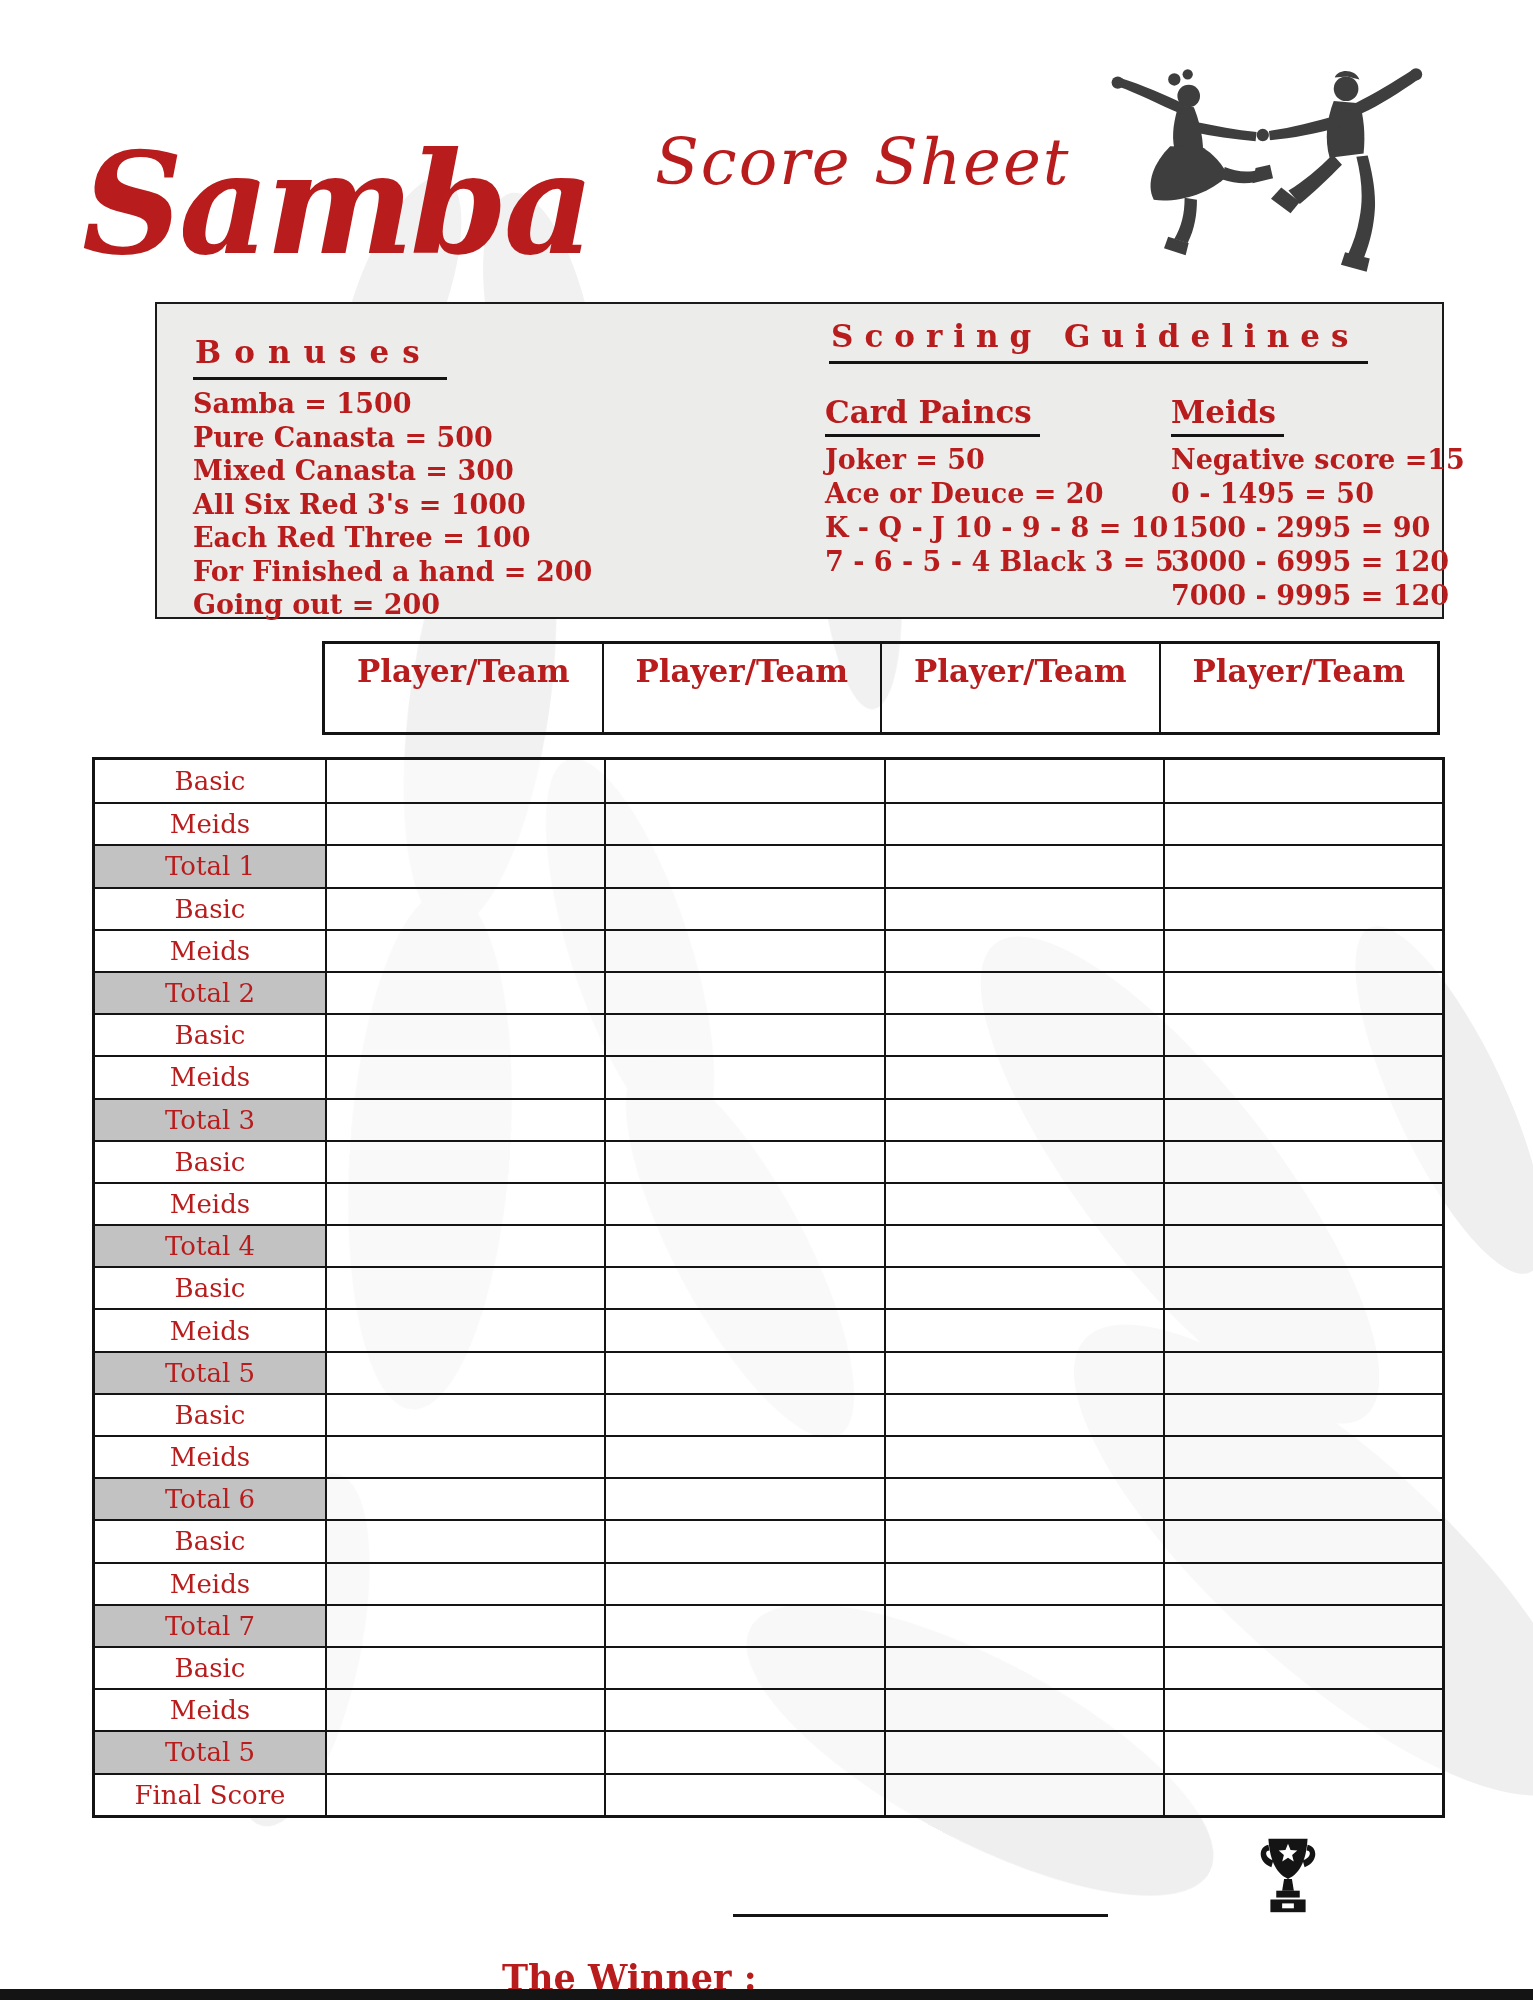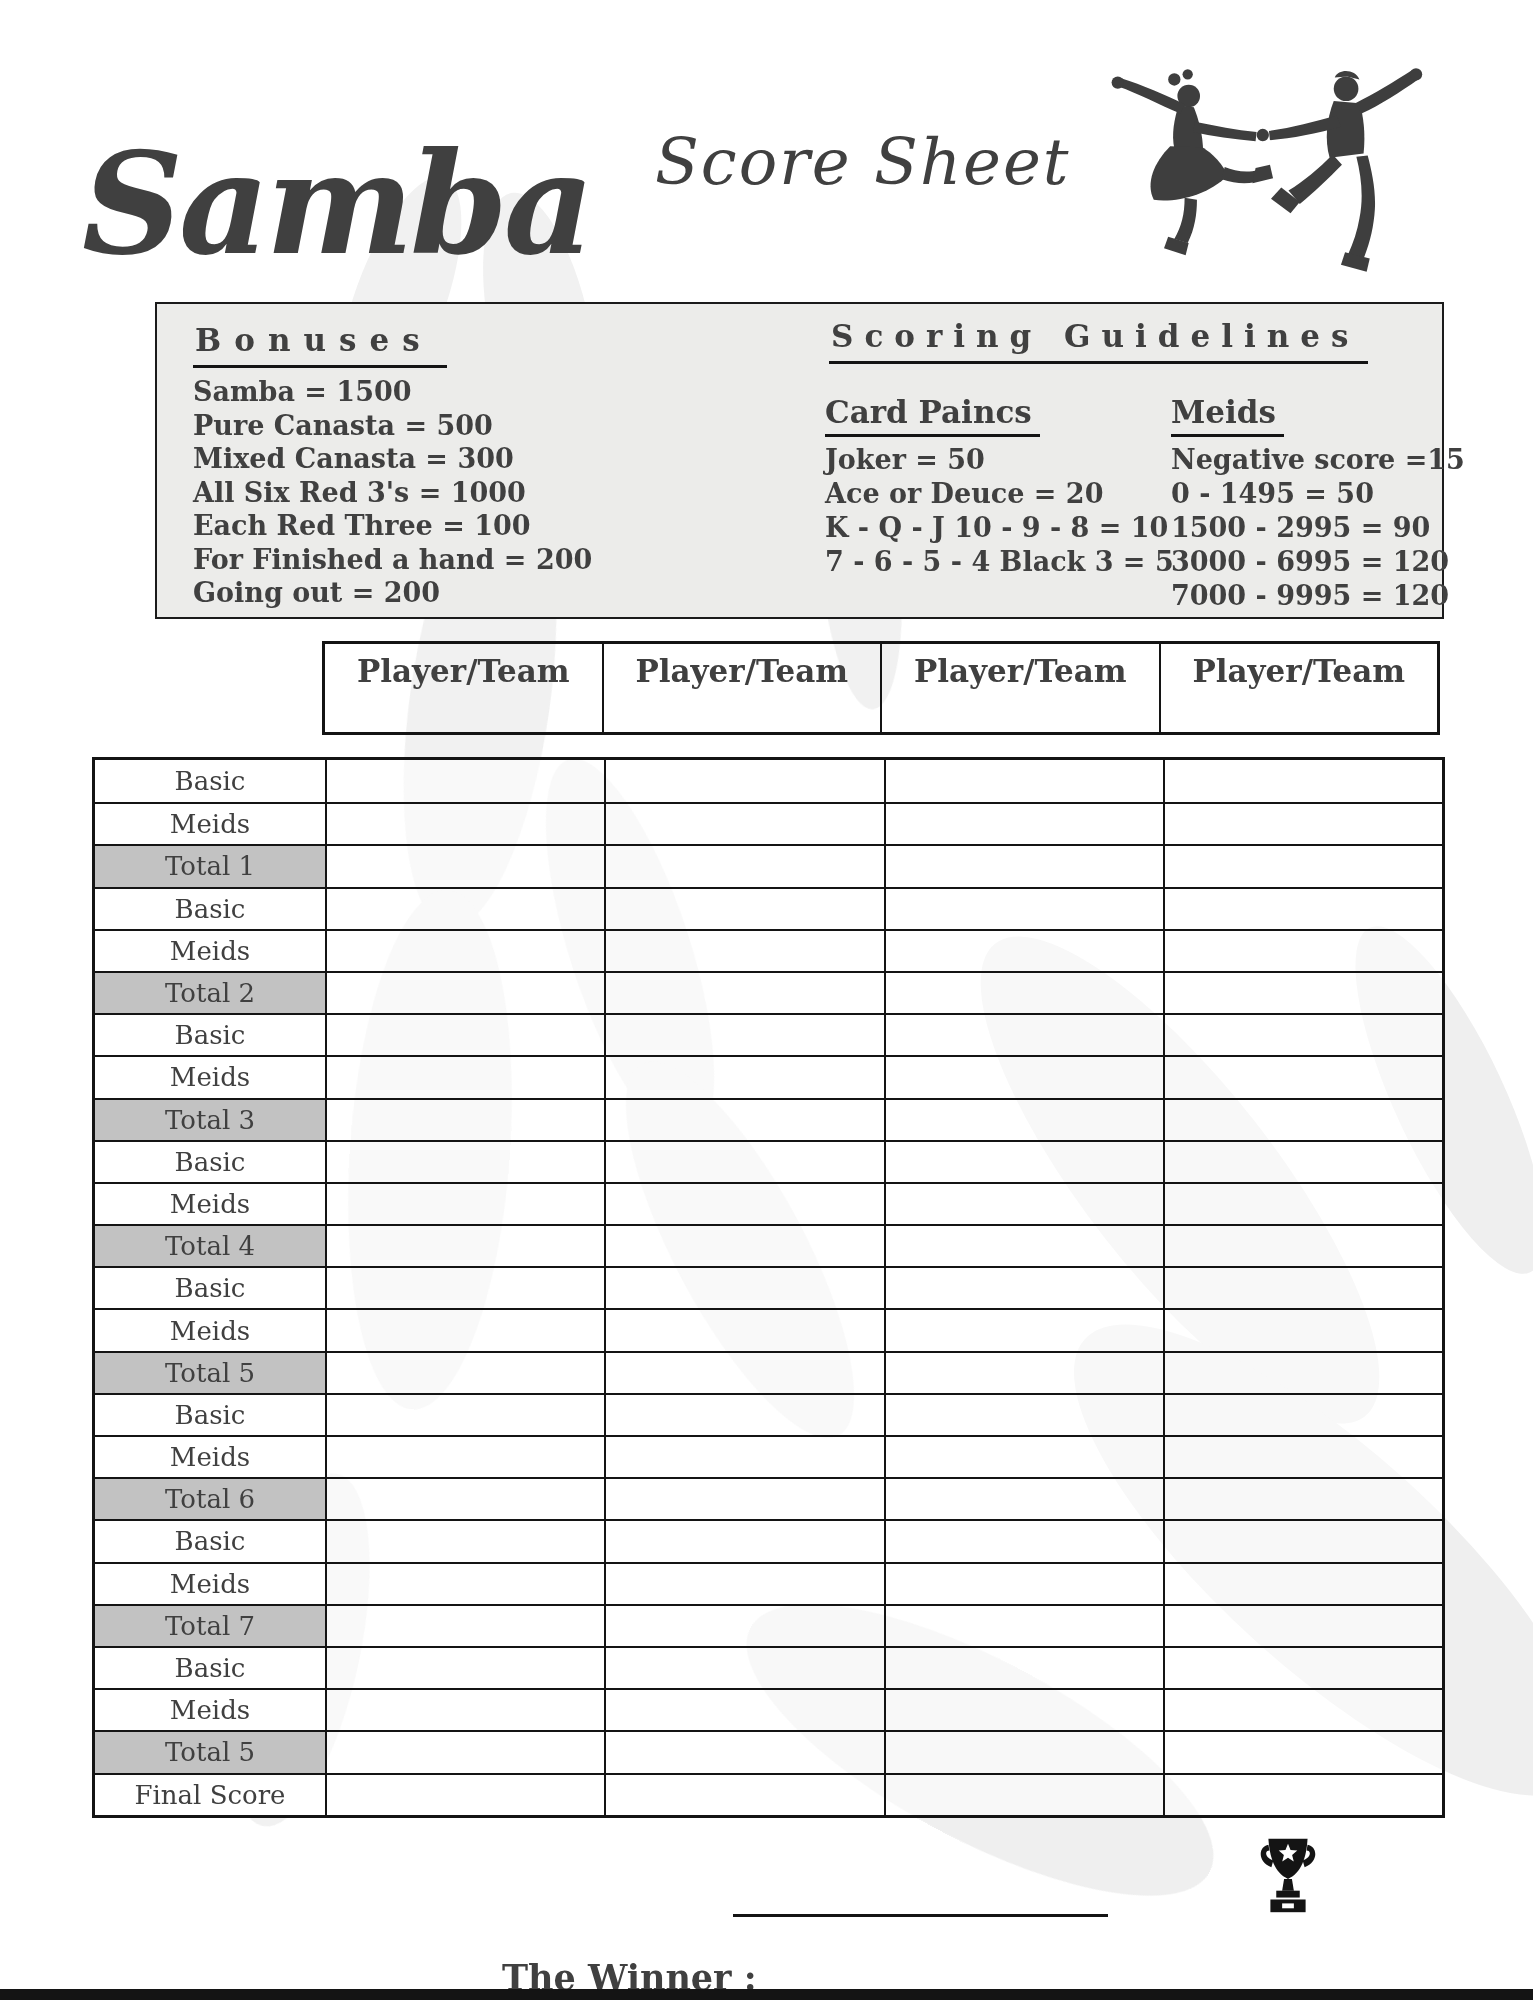--- a/index.html
+++ b/index.html
@@ -1,30 +1,30 @@
 <!DOCTYPE html>
 <html><head>
 <meta charset="utf-8">
 <style>
   html,body{margin:0;padding:0;background:#fff;}
   .page{position:relative;width:1533px;height:2000px;background:#ffffff;overflow:hidden;
-        font-family:"DejaVu Serif", serif;color:#404040;}
+        font-family:"DejaVu Serif", serif;color:#b91c1c;}
   .watermark{position:absolute;left:0;top:0;width:1533px;height:2000px;z-index:0;}
 
   
   .title{position:absolute;left:82px;top:40px;font-size:140px;line-height:1;
          font-weight:bold;font-style:italic;letter-spacing:-4px;z-index:1;}
   .subtitle{position:absolute;left:655px;top:130px;font-size:64px;line-height:1;
             font-style:italic;font-weight:500;letter-spacing:2px;z-index:1;}
   .dancers{position:absolute;left:1105px;top:62px;width:332px;height:216px;z-index:1;}
 
   
   .info-box{position:absolute;left:155px;top:302px;width:1289px;height:317px;
             background:#ececea;border:2px solid #1b1b1b;box-sizing:border-box;z-index:1;}
-  .bonuses{position:absolute;left:36px;top:18px;}
+  .bonuses{position:absolute;left:36px;top:30px;}
   .box-heading{font-size:31px;font-weight:bold;letter-spacing:13px;display:inline-block;
                border-bottom:3px solid #141414;padding:0 14px 7px 2px;}
   .bonus-list{margin-top:7px;}
   .gl-item{font-size:27px;font-weight:bold;line-height:33.5px;white-space:nowrap;}
   .guidelines{position:absolute;left:660px;top:14px;width:575px;}
   .guidelines .box-heading{letter-spacing:11px;margin-left:12px;padding-right:8px;}
   .guide-cols{display:flex;margin-top:30px;padding-left:8px;}
   .guide-col{min-width:260px;}
   .guide-col.meids-col{margin-left:86px;}
   .sub-heading{font-size:31px;font-weight:bold;display:inline-block;

